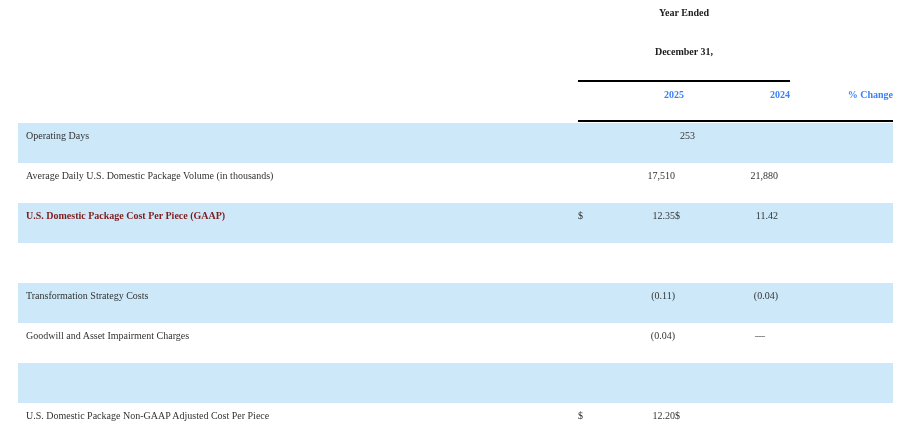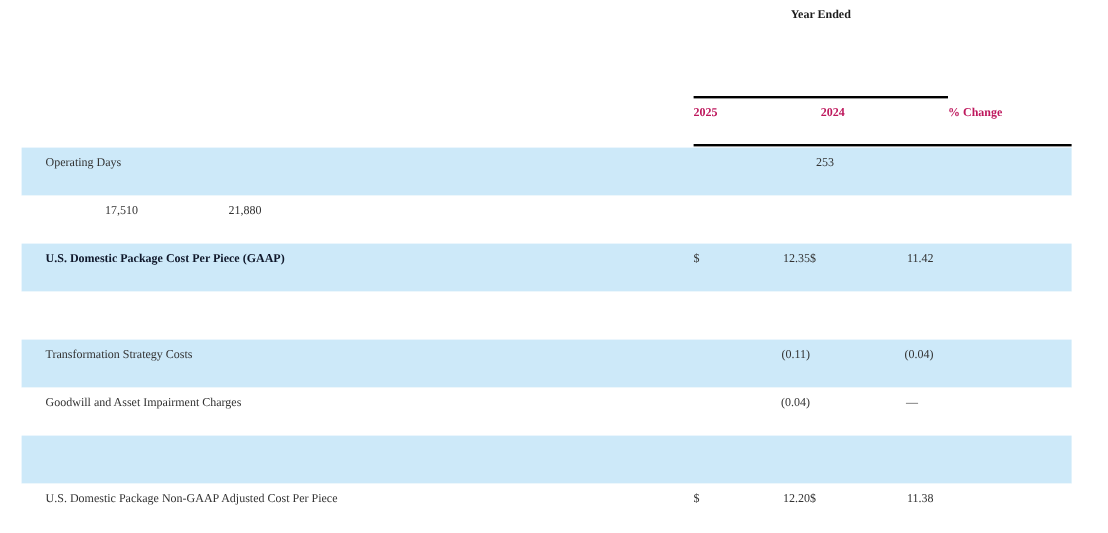--- a/index.html
+++ b/index.html
@@ -16,63 +16,65 @@
   .hdr-period {
     position:absolute; left:578px; width:212px;
     text-align:center; font-weight:bold; color:#1c1c1c;
   }
   .hdr-line1 { top:7px; }
   .hdr-line2 { top:46px; }
   .rule { position:absolute; height:2px; background:#000000; }
   .rule-years { left:578px; top:80px; width:212px; }
   .rule-bottom { left:578px; top:120px; width:315px; }
   .col-head {
-    position:absolute; top:89px; text-align:left;
-    font-weight:bold; color:#be185d;
+    position:absolute; top:89px; text-align:right;
+    font-weight:bold; color:#3b82f6;
   }
   .col-head.y2025 { left:578px; width:106px; }
   .col-head.y2024 { left:684px; width:106px; }
   .col-head.pct   { left:790px; width:103px; }
   
   .rows { position:absolute; left:18px; top:123px; width:875px; }
   .row { display:flex; height:40px; box-sizing:border-box; background:#ffffff; }
   .row.blue { background:#cde9f9; }
   .row:last-child { height:37px; }
   .c { padding-top:7px; box-sizing:border-box; white-space:nowrap; overflow:hidden; }
-  .c.label { width:560px; padding-left:20px; }
+  .c.label { width:560px; padding-left:8px; }
   .c.sym   { width:14px;  }
   .c.val1  { width:83px;  text-align:right; }
   .c.val2  { width:89px;  text-align:right; }
   .c.pct   { width:115px; text-align:right; padding-right:7px; }
-  .row.bold-label .label { font-weight:bold; color:#0f172a; }
+  .row.bold-label .label { font-weight:bold; color:#7f1d1d; }
   .c.dash-cell { padding-right:13px; }
 </style>
 </head>
 <body>
 
 <div class="screen">
 
   <div class="hdr-period hdr-line1">Year Ended</div>
+  <div class="hdr-period hdr-line2">December 31,</div>
   <div class="rule rule-years"></div>
   <div class="col-head y2025">2025</div>
   <div class="col-head y2024">2024</div>
   <div class="col-head pct">% Change</div>
   <div class="rule rule-bottom"></div>
 
   <div class="rows">
 
     <div class="row blue">
       <div class="c label">Operating Days</div>
       <div class="c sym"></div>
       <div class="c sym"></div>
       <div class="c val2">253</div>
       <div class="c pct"></div>
     </div>
 
     <div class="row">
+      <div class="c label">Average Daily U.S. Domestic Package Volume (in thousands)</div>
       <div class="c sym"></div>
       <div class="c val1">17,510</div>
       <div class="c sym"></div>
       <div class="c val2">21,880</div>
       <div class="c pct"></div>
     </div>
 
     <div class="row blue bold-label">
       <div class="c label">U.S. Domestic Package Cost Per Piece (GAAP)</div>
       <div class="c sym">$</div>
@@ -115,17 +117,16 @@
       <div class="c sym"></div>
       <div class="c val2"></div>
       <div class="c pct"></div>
     </div>
 
     <div class="row">
       <div class="c label">U.S. Domestic Package Non-GAAP Adjusted Cost Per Piece</div>
       <div class="c sym">$</div>
       <div class="c val1">12.20</div>
       <div class="c sym">$</div>
-      <div class="c val2">11.38</div>
     </div>
 
   </div>
 </div>
 
 </body></html>

